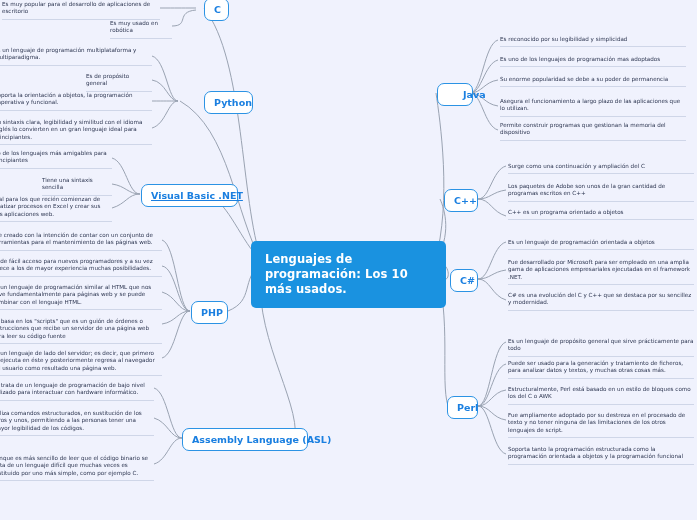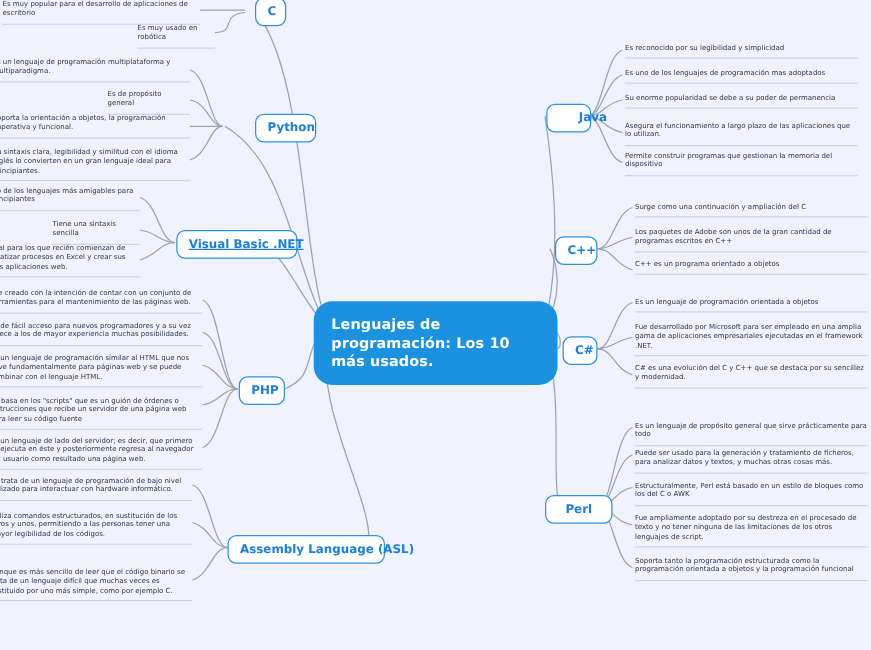--- a/index.html
+++ b/index.html
@@ -114,39 +114,39 @@
       <path d="M478,279 C490,279 492,296 506,300"></path>
 
       <path d="M478,406 C490,406 492,346 506,342"></path>
       <path d="M478,406 C490,406 492,368 506,364"></path>
       <path d="M478,406 C490,406 492,392 506,390"></path>
       <path d="M478,406 C490,406 492,418 506,420"></path>
       <path d="M478,406 C490,406 492,450 506,454"></path>
     </g>
   </svg>
 
-  <div class="root" style="left:251px;top:241px;width:195px;border-radius:15px;">Lenguajes de programación: Los 10 más usados.</div>
+  <div class="root" style="left:251px;top:241px;width:195px;">Lenguajes de programación: Los 10 más usados.</div>
 
   <div class="branch" style="left:204px;top:-2px;width:25px;">C</div>
 
   <div class="branch" style="left:180px;top:91px;width:49px;margin-left:24px;">Python</div>
 
   <div class="branch" style="left:141px;top:184px;width:97px;text-decoration:underline;">Visual Basic .NET</div>
 
   <div class="branch" style="left:191px;top:301px;width:37px;">PHP</div>
 
   <div class="branch" style="left:182px;top:428px;width:126px;text-align:right;">Assembly Language (ASL)</div>
 
   <div class="branch" style="left:437px;top:83px;width:33px;padding-left:25px;">Java</div>
 
   <div class="branch" style="left:444px;top:189px;width:34px;">C++</div>
 
   <div class="branch" style="left:450px;top:269px;width:28px;">C#</div>
 
-  <div class="branch" style="left:436px;top:396px;width:54px;">Perl</div>
+  <div class="branch" style="left:447px;top:396px;width:31px;">Perl</div>
 
   <div class="leaf l" style="left:2px;top:1px;width:158px;">Es muy popular para el desarrollo de aplicaciones de escritorio</div>
   <div class="leaf l" style="left:110px;top:20px;width:62px;">Es muy usado en robótica</div>
 
   <div class="leaf l" style="left:-6px;top:47px;width:158px;">Es un lenguaje de programación multiplataforma y multiparadigma.</div>
   <div class="leaf l" style="left:86px;top:73px;width:66px;">Es de propósito general</div>
   <div class="leaf l" style="left:-6px;top:92px;width:158px;">Soporta la orientación a objetos, la programación imperativa y funcional.</div>
   <div class="leaf l" style="left:-6px;top:119px;width:158px;">Su sintaxis clara, legibilidad y similitud con el idioma inglés lo convierten en un gran lenguaje ideal para principiantes.</div>
 
   <div class="leaf l" style="left:-18px;top:150px;width:130px;">Es uno de los lenguajes más amigables para los principiantes</div>

